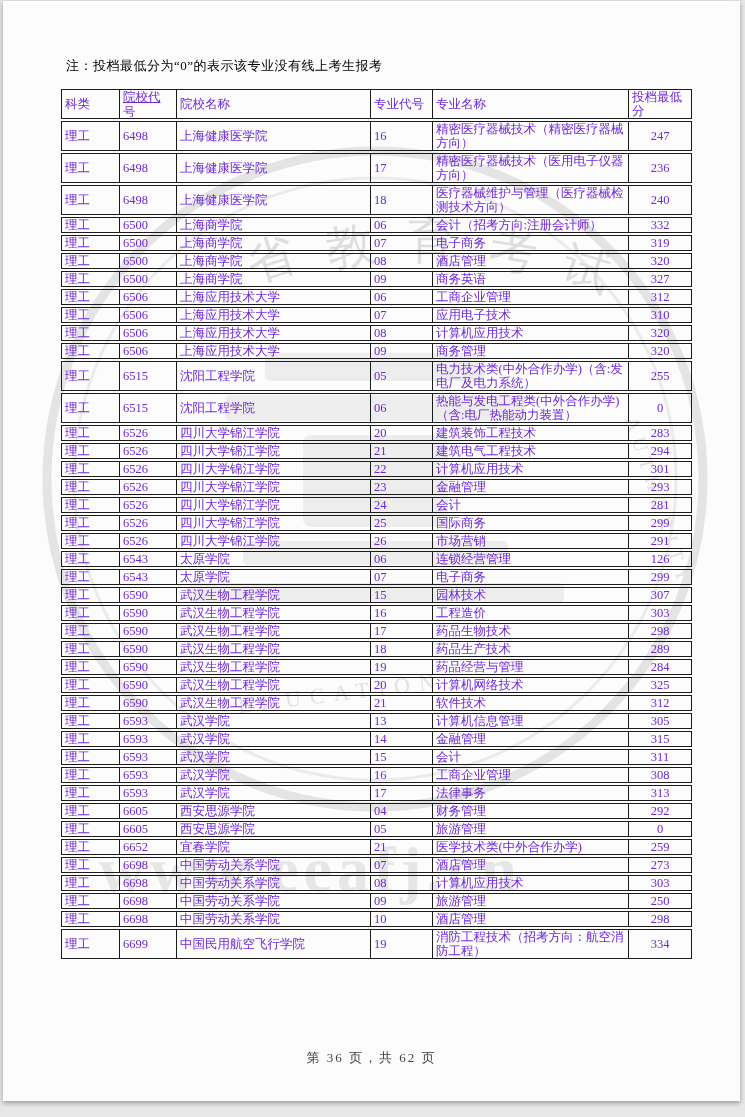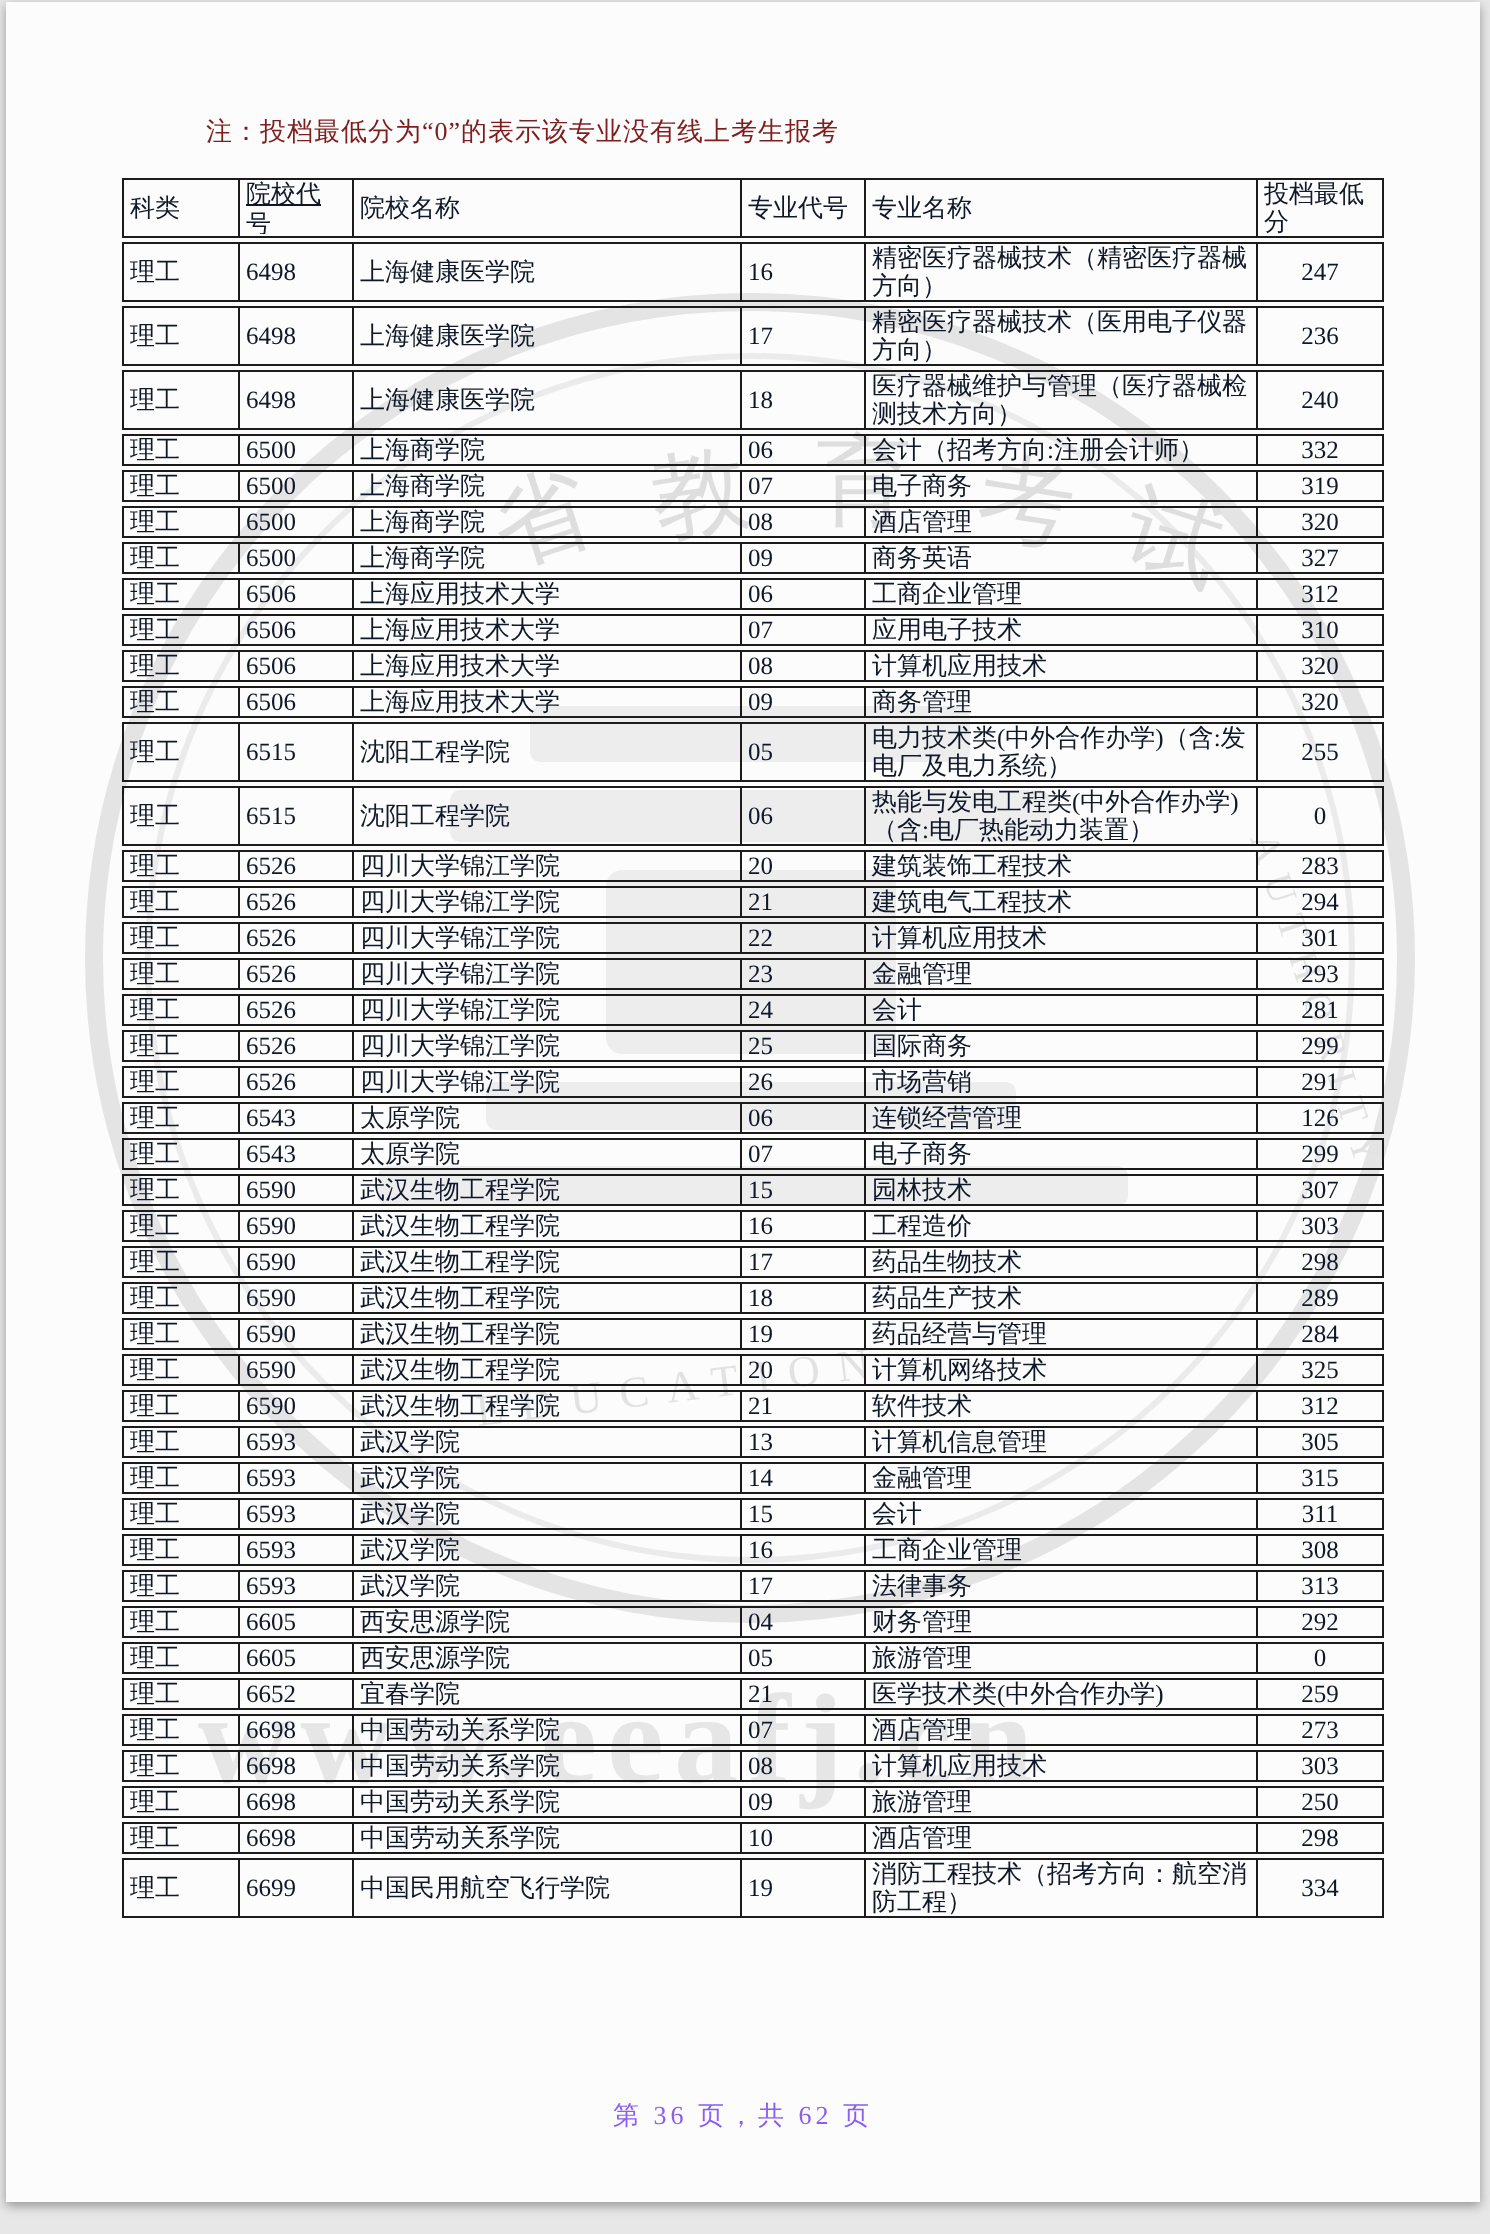--- a/index.html
+++ b/index.html
@@ -1,34 +1,34 @@
 <!DOCTYPE html>
 <html><head>
 <meta charset="utf-8">
 <style>
   html,body{margin:0;padding:0;width:745px;height:1117px;overflow:hidden;
     background:#e7e7e7;font-family:"Liberation Serif","DejaVu Serif",serif;}
   .page{position:relative;width:737px;height:1100px;margin:1px 4px 16px 3px;
     background:#fcfcfc;box-shadow:0 2px 5px rgba(0,0,0,.35);overflow:hidden;}
-  .note{position:absolute;left:63px;top:56px;font-size:13px;color:#7f1d1d;
-    letter-spacing:.5px;z-index:2;margin-left:37px;}
+  .note{position:absolute;left:63px;top:56px;font-size:13px;color:#000000;
+    letter-spacing:.5px;z-index:2;}
   .score-table{position:absolute;left:58px;top:86px;width:631px;z-index:1;
     border-collapse:separate;border-spacing:0 2px;table-layout:fixed;
-    font-size:12.5px;color:#0f172a;}
+    font-size:12.5px;color:#6d28d9;}
   .score-table th,.score-table td{border-top:1.5px solid #1b1b1b;
     border-bottom:1.5px solid #1b1b1b;border-left:1.5px solid #1b1b1b;
     padding:0 3px;line-height:14px;vertical-align:middle;font-weight:normal;
     text-align:left;background:transparent;overflow:hidden;word-break:break-all;}
   .score-table th:last-child,.score-table td:last-child{border-right:1.5px solid #1b1b1b;}
   .score-table th{height:28px;}
   .score-table td{height:14px;}
   .score-table td:nth-child(6){text-align:center;padding-right:3px;}
   .hdr-clip{width:48px;height:27px;overflow:hidden;line-height:15px;text-decoration:underline;}
   .footer{position:absolute;left:0;top:1048px;width:737px;text-align:center;
-    font-size:13px;color:#8b5cf6;letter-spacing:2px;z-index:2;}
+    font-size:13px;color:#404040;letter-spacing:2px;z-index:2;}
   .wm{position:absolute;left:0;top:0;z-index:0;pointer-events:none;}
   .wm text{font-family:"Liberation Serif","DejaVu Serif",serif;}
 </style>
 </head>
 <body>
 
 <div class="page">
 
   <svg class="wm" width="737" height="1100" viewBox="0 0 737 1100">
     <circle cx="372" cy="478" r="328" fill="none" stroke="#e4e4e4" stroke-width="9"></circle>

